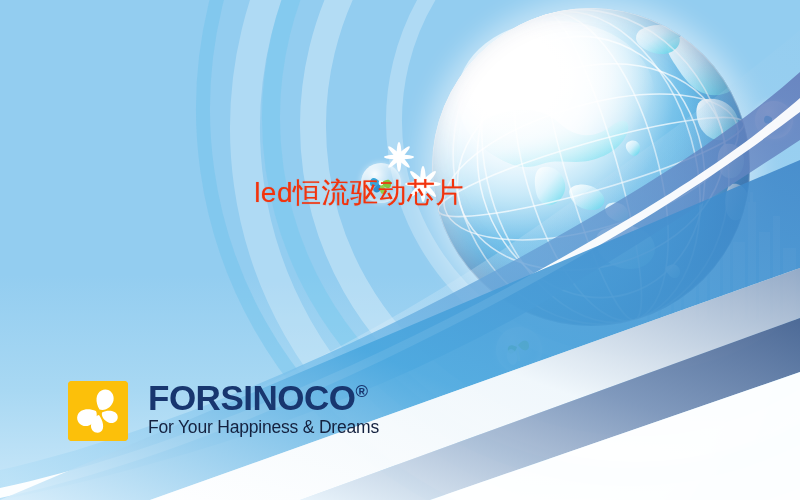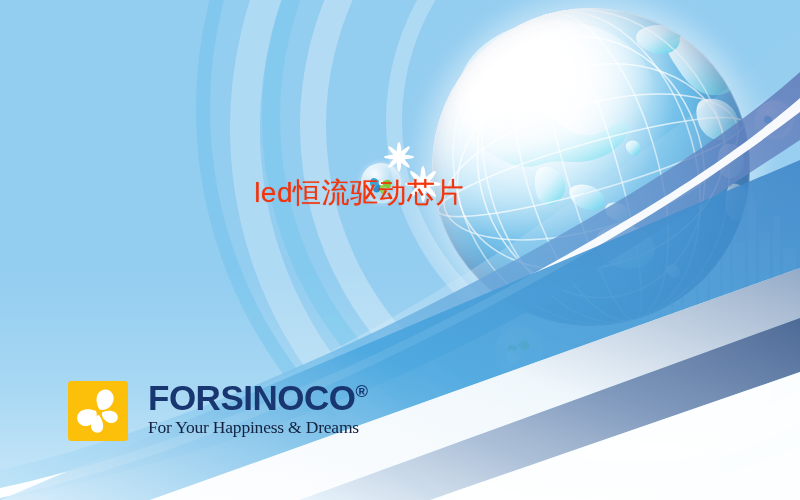--- a/index.html
+++ b/index.html
@@ -171,21 +171,20 @@
     vertical-align: super;
     line-height: 1;
   }
   #logo-tagline {
     font-size: 17.5px;
     color: #14213f;
     letter-spacing: -0.2px;
     line-height: 1.15;
     margin-top: 2px;
     white-space: nowrap;
-    font-family: Liberation Serif, serif;
   }
 </style>
 </head>
 <body>
 
 <div id="stage">
 
   <div class="layer" id="bg-base"></div>
 
   <div class="layer" id="arc-mid-1"></div>

